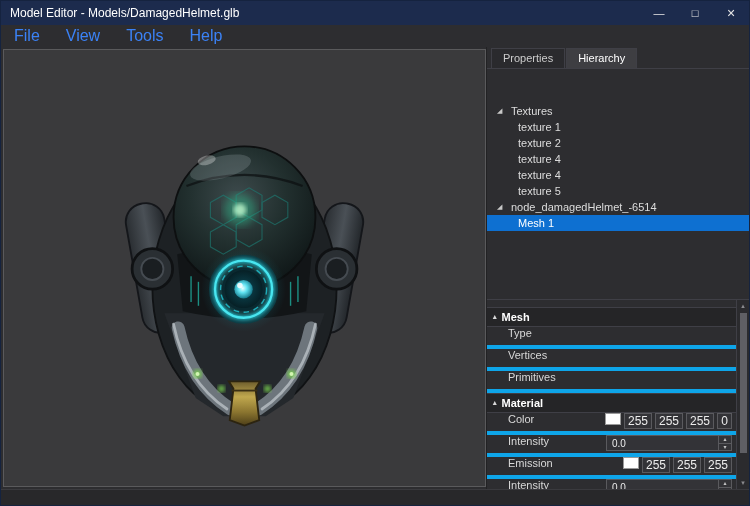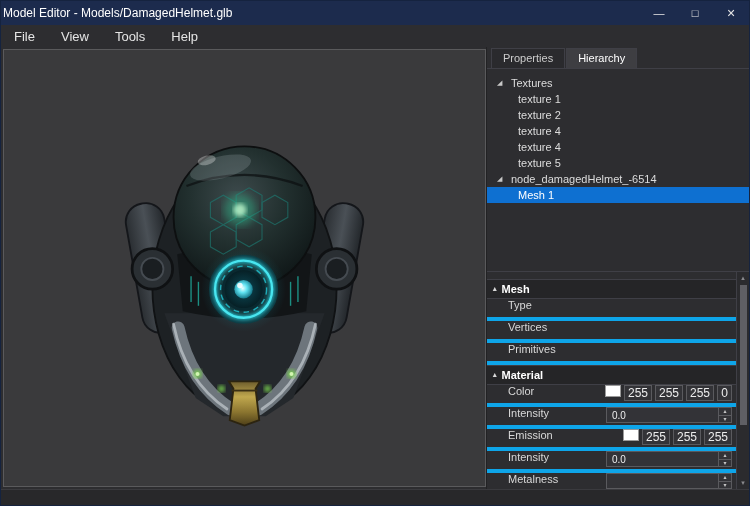--- a/index.html
+++ b/index.html
@@ -4,47 +4,47 @@
 <style>
   * { margin:0; padding:0; box-sizing:border-box; }
   html,body { width:750px; height:506px; overflow:hidden; background:#1e1e1e;
               font-family:"Liberation Sans", sans-serif; }
   .window { width:750px; height:506px; display:flex; flex-direction:column;
             background:#2d2d30; border:1px solid #15233f; }
 
   
   .titlebar { height:24px; background:#1c2b4d; display:flex; align-items:stretch;
               color:#ffffff; flex:0 0 auto; }
-  .titlebar .title { flex:1; font-size:12px; display:flex; align-items:center; padding-left:2px; }
+  .titlebar .title { flex:1; font-size:12px; display:flex; align-items:center; padding-left:9px; }
   .win-btn { width:36px; display:flex; align-items:center; justify-content:center;
              color:#e8e8e8; font-size:11px; cursor:default; }
   .win-btn.close { font-size:14px; }
 
   
   .menubar { height:22px; background:#2d2d30; display:flex; align-items:stretch;
-             color:#e5e5e5; font-size:13px; flex:0 0 auto; }
+             color:#3b82f6; font-size:16px; flex:0 0 auto; }
   .menu-item { padding:0 13px; display:flex; align-items:center; }
 
   
   .content { flex:1; display:flex; min-height:0; }
   .viewport { flex:1; margin:2px 0 2px 2px; background:#3a3a3c; border:1px solid #5a5a5c;
               position:relative; overflow:hidden; }
   .viewport svg { display:block; width:100%; height:100%; }
 
   
   .right { width:263px; flex:0 0 auto; display:flex; flex-direction:column;
            background:#2d2d30; border-left:1px solid #222224; }
 
   .tabs { height:22px; display:flex; align-items:flex-end; gap:1px; padding:2px 0 0 4px;
           border-bottom:1px solid #3f3f46; flex:0 0 auto; }
   .tab { font-size:11px; color:#cccccc; padding:3px 11px 4px; background:#2a2a2d;
          border:1px solid #3f3f46; border-bottom:none; }
   .tab.active { background:#3e3e42; color:#ffffff; }
 
-  .tree { height:202px; overflow:hidden; padding-top:6px; flex:0 0 auto; }
+  .tree { height:202px; overflow:hidden; padding-top:6px; flex:0 0 auto;margin-top:28px; }
   .tree-row { height:16px; display:flex; align-items:center; color:#dcdcdc;
               font-size:11px; white-space:nowrap; }
   .tree-row.parent { padding-left:10px; }
   .tree-row.child  { padding-left:31px; }
   .expander { width:14px; font-size:7px; color:#c8c8c8; display:inline-flex; align-items:center; }
   .tree-row.selected { background:#0e70d1; color:#ffffff; }
 
   .props { flex:1; display:flex; border-top:1px solid #3f3f46; min-height:0; }
   .props-main { flex:1; padding-top:7px; overflow:hidden; }
   .section-header { height:20px; background:#252527; display:flex; align-items:center;

